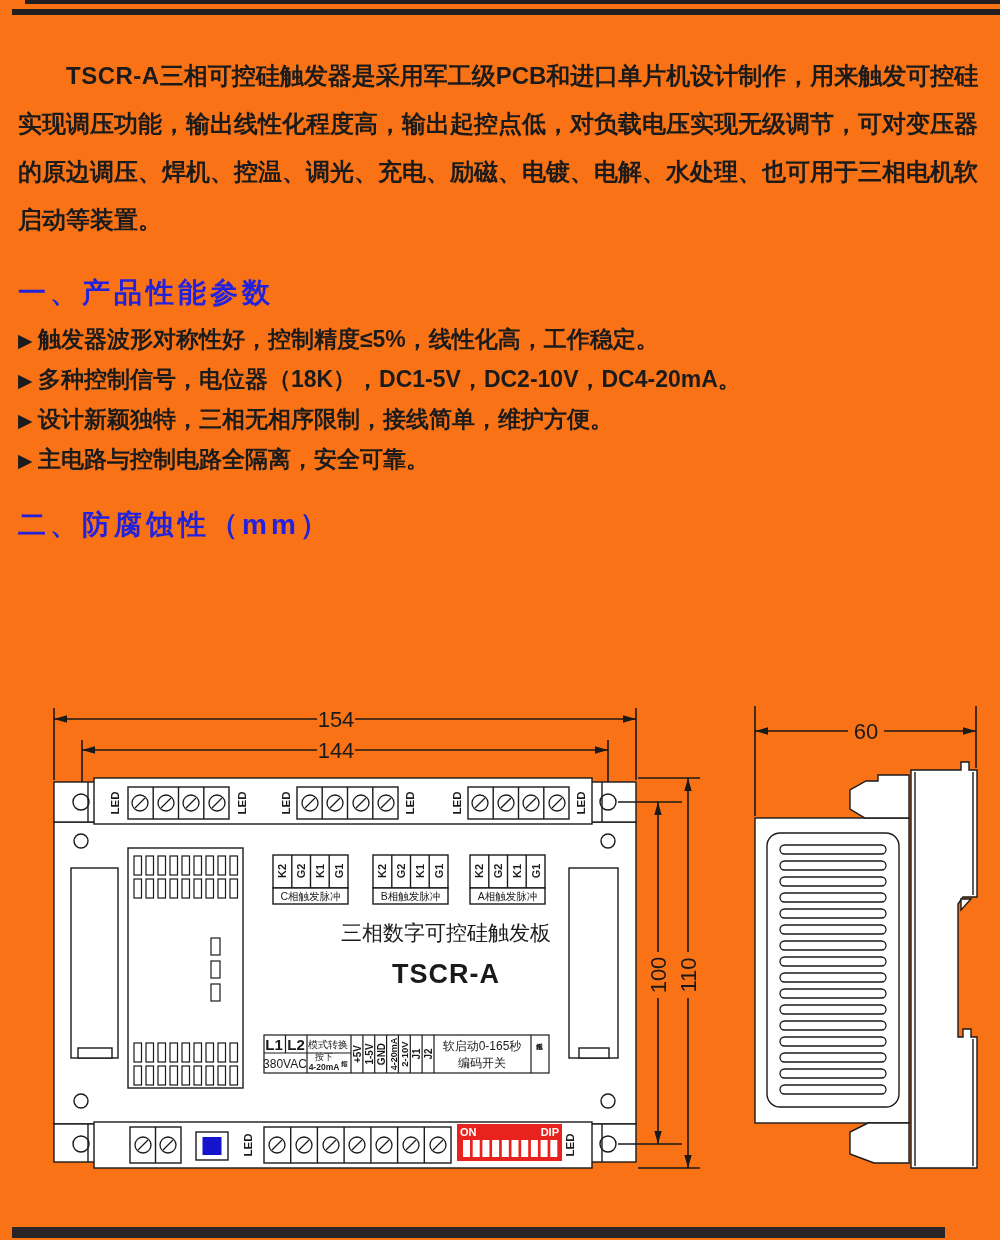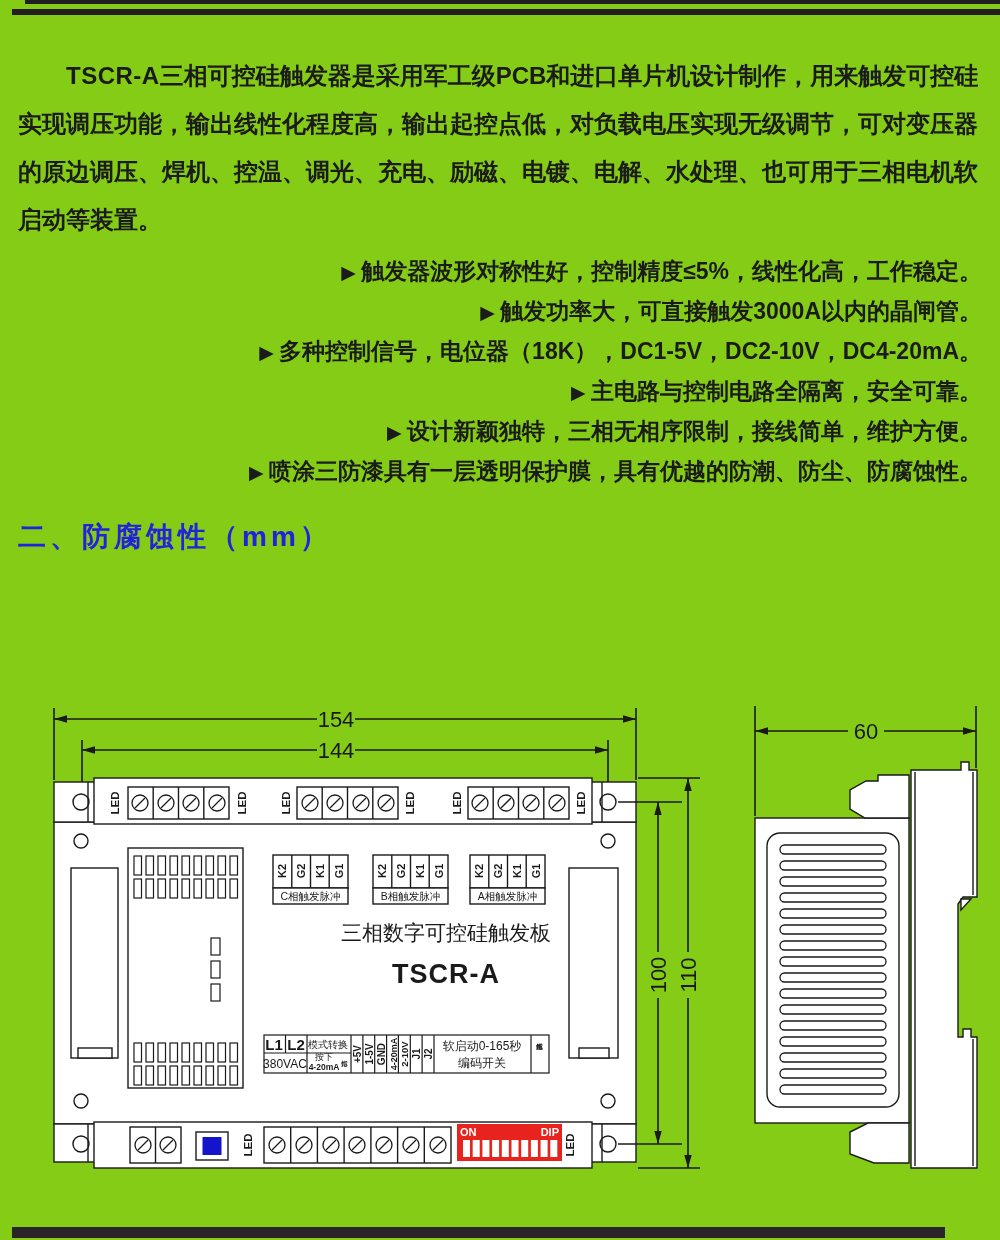--- a/index.html
+++ b/index.html
@@ -1,50 +1,49 @@
 <!DOCTYPE html>
 <html><head>
 <meta charset="utf-8">
 <style>
   html,body{margin:0;padding:0;background:#ffffff;}
-  #page{position:relative;width:1000px;height:1240px;background:#84cc16;overflow:hidden;
+  #page{position:relative;width:1000px;height:1240px;background:#f97316;overflow:hidden;
         font-family:"Liberation Sans","DejaVu Sans",sans-serif;color:#1b1b1b;}
   .topbar1{position:absolute;top:0;left:25px;width:975px;height:4px;background:#231f20;}
   .topbar2{position:absolute;top:9px;left:12px;width:988px;height:6px;background:#231f20;}
   .bottombar{position:absolute;top:1227px;left:12px;width:933px;height:11px;background:#2a2526;}
   .textcol{position:absolute;top:0;left:18px;width:964px;}
   p.intro{margin:52px 0 0 0;font-size:24px;line-height:48px;text-indent:48px;font-weight:600;}
   p.intro .brand{font-weight:800;letter-spacing:.5px;}
   h2.sec{margin:30px 0 6px 0;font-size:28px;font-weight:600;color:#2222dd;letter-spacing:4px;}
   ul.features{list-style:none;margin:8px 0 0 0;padding:0;font-size:23px;line-height:39px;font-weight:600;}
-  ul.features li{padding-left:24px;text-indent:-24px;text-align:right;}
+  ul.features li{padding-left:24px;text-indent:-24px;}
   ul.features li::before{content:"▶ ";font-size:19px;}
   h2.sec2{margin:26px 0 0 0;}
   #drawingwrap{position:absolute;top:688px;left:0;width:1000px;height:500px;padding-left:36px;}
   svg text{font-family:"Liberation Sans","DejaVu Sans",sans-serif;}
   .vtext{writing-mode:vertical-rl;text-orientation:upright;}
 </style>
 </head>
 <body>
 
 <div id="page">
   <div class="topbar1"></div>
   <div class="topbar2"></div>
 
   <div class="textcol">
     <p class="intro"><span class="brand">TSCR-A</span><span>三相可控硅触发器是采用军工级PCB和进口单片机设计制作，用来触发可控硅实现调压功能，输出线性化程度高，输出起控点低，对负载电压实现无级调节，可对变压器的原边调压、焊机、控温、调光、充电、励磁、电镀、电解、水处理、也可用于三相电机软启动等装置。</span></p>
 
+    <h2 class="sec">一、产品性能参数</h2>
 
     <ul class="features">
       <li>触发器波形对称性好，控制精度≤5%，线性化高，工作稳定。</li>
-      <li>触发功率大，可直接触发3000A以内的晶闸管。</li>
       <li>多种控制信号，电位器（18K），DC1-5V，DC2-10V，DC4-20mA。</li>
+      <li>设计新颖独特，三相无相序限制，接线简单，维护方便。</li>
       <li>主电路与控制电路全隔离，安全可靠。</li>
-      <li>设计新颖独特，三相无相序限制，接线简单，维护方便。</li>
-      <li>喷涂三防漆具有一层透明保护膜，具有优越的防潮、防尘、防腐蚀性。</li>
     </ul>
 
     <h2 class="sec sec2">二、防腐蚀性（mm）</h2>
   </div>
 
   <div id="drawingwrap">
   <svg width="1000" height="500" viewBox="0 688 1000 500" fill="none" stroke-linecap="butt">
     <defs>
       <marker id="arr" markerWidth="14" markerHeight="10" refX="13" refY="5" orient="auto" markerUnits="userSpaceOnUse">
         <path d="M13,5 L0,1.3 L0,8.7 Z" fill="#1a1a1a" stroke="none"></path>

